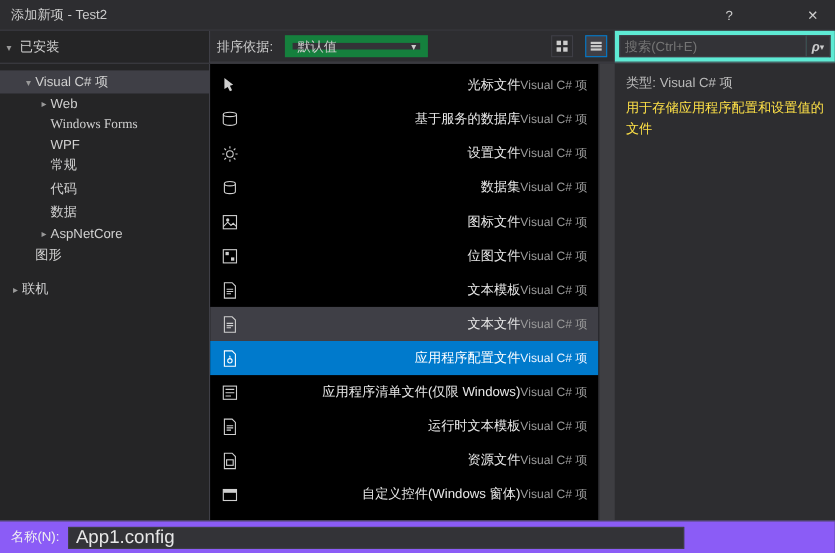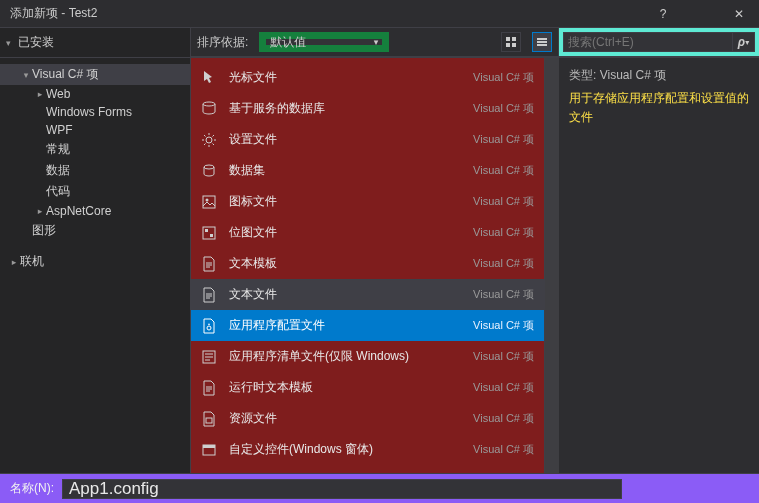--- a/index.html
+++ b/index.html
@@ -66,23 +66,24 @@
     color: #999;
     font-size: 9px;
   }
   .tree-item.selected {
     background: #3f3f46;
   }
   .center {
     flex: 1;
     display: flex;
     flex-direction: column;
-    background: #7f1d1d;
+    background: #000000;
     border-left: 1px solid #3f3f46;
     border-right: 1px solid #3f3f46;
+    text-align: right;
   }
   .center-header {
     height: 30px;
     display: flex;
     align-items: center;
     padding: 0 6px;
     background: #2d2d30;
     border-bottom: 1px solid #3f3f46;
     gap: 11px;
   }
@@ -250,39 +251,39 @@
   <div class="sidebar">
     <div id="tree-container">
         <div class="tree-item selected" style="padding-left: 20px;">
           <span class="arrow">▾</span>
           <span>Visual C# 项</span>
         </div>
         <div class="tree-item" style="padding-left: 34px;">
           <span class="arrow">▸</span>
           <span>Web</span>
         </div>
-        <div class="tree-item" style="padding-left: 34px;">
+        <div class="tree-item" style="padding-left: 34px; font-family: Liberation Serif, serif;">
           <span class="arrow"></span>
           <span>Windows Forms</span>
         </div>
         <div class="tree-item" style="padding-left: 34px;">
           <span class="arrow"></span>
           <span>WPF</span>
         </div>
         <div class="tree-item" style="padding-left: 34px;">
           <span class="arrow"></span>
           <span>常规</span>
         </div>
         <div class="tree-item" style="padding-left: 34px;">
           <span class="arrow"></span>
+          <span>代码</span>
+        </div>
+        <div class="tree-item" style="padding-left: 34px;">
+          <span class="arrow"></span>
           <span>数据</span>
-        </div>
-        <div class="tree-item" style="padding-left: 34px;">
-          <span class="arrow"></span>
-          <span>代码</span>
         </div>
         <div class="tree-item" style="padding-left: 34px;">
           <span class="arrow">▸</span>
           <span>AspNetCore</span>
         </div>
         <div class="tree-item" style="padding-left: 20px;">
           <span class="arrow"></span>
           <span>图形</span>
         </div>
       </div>

